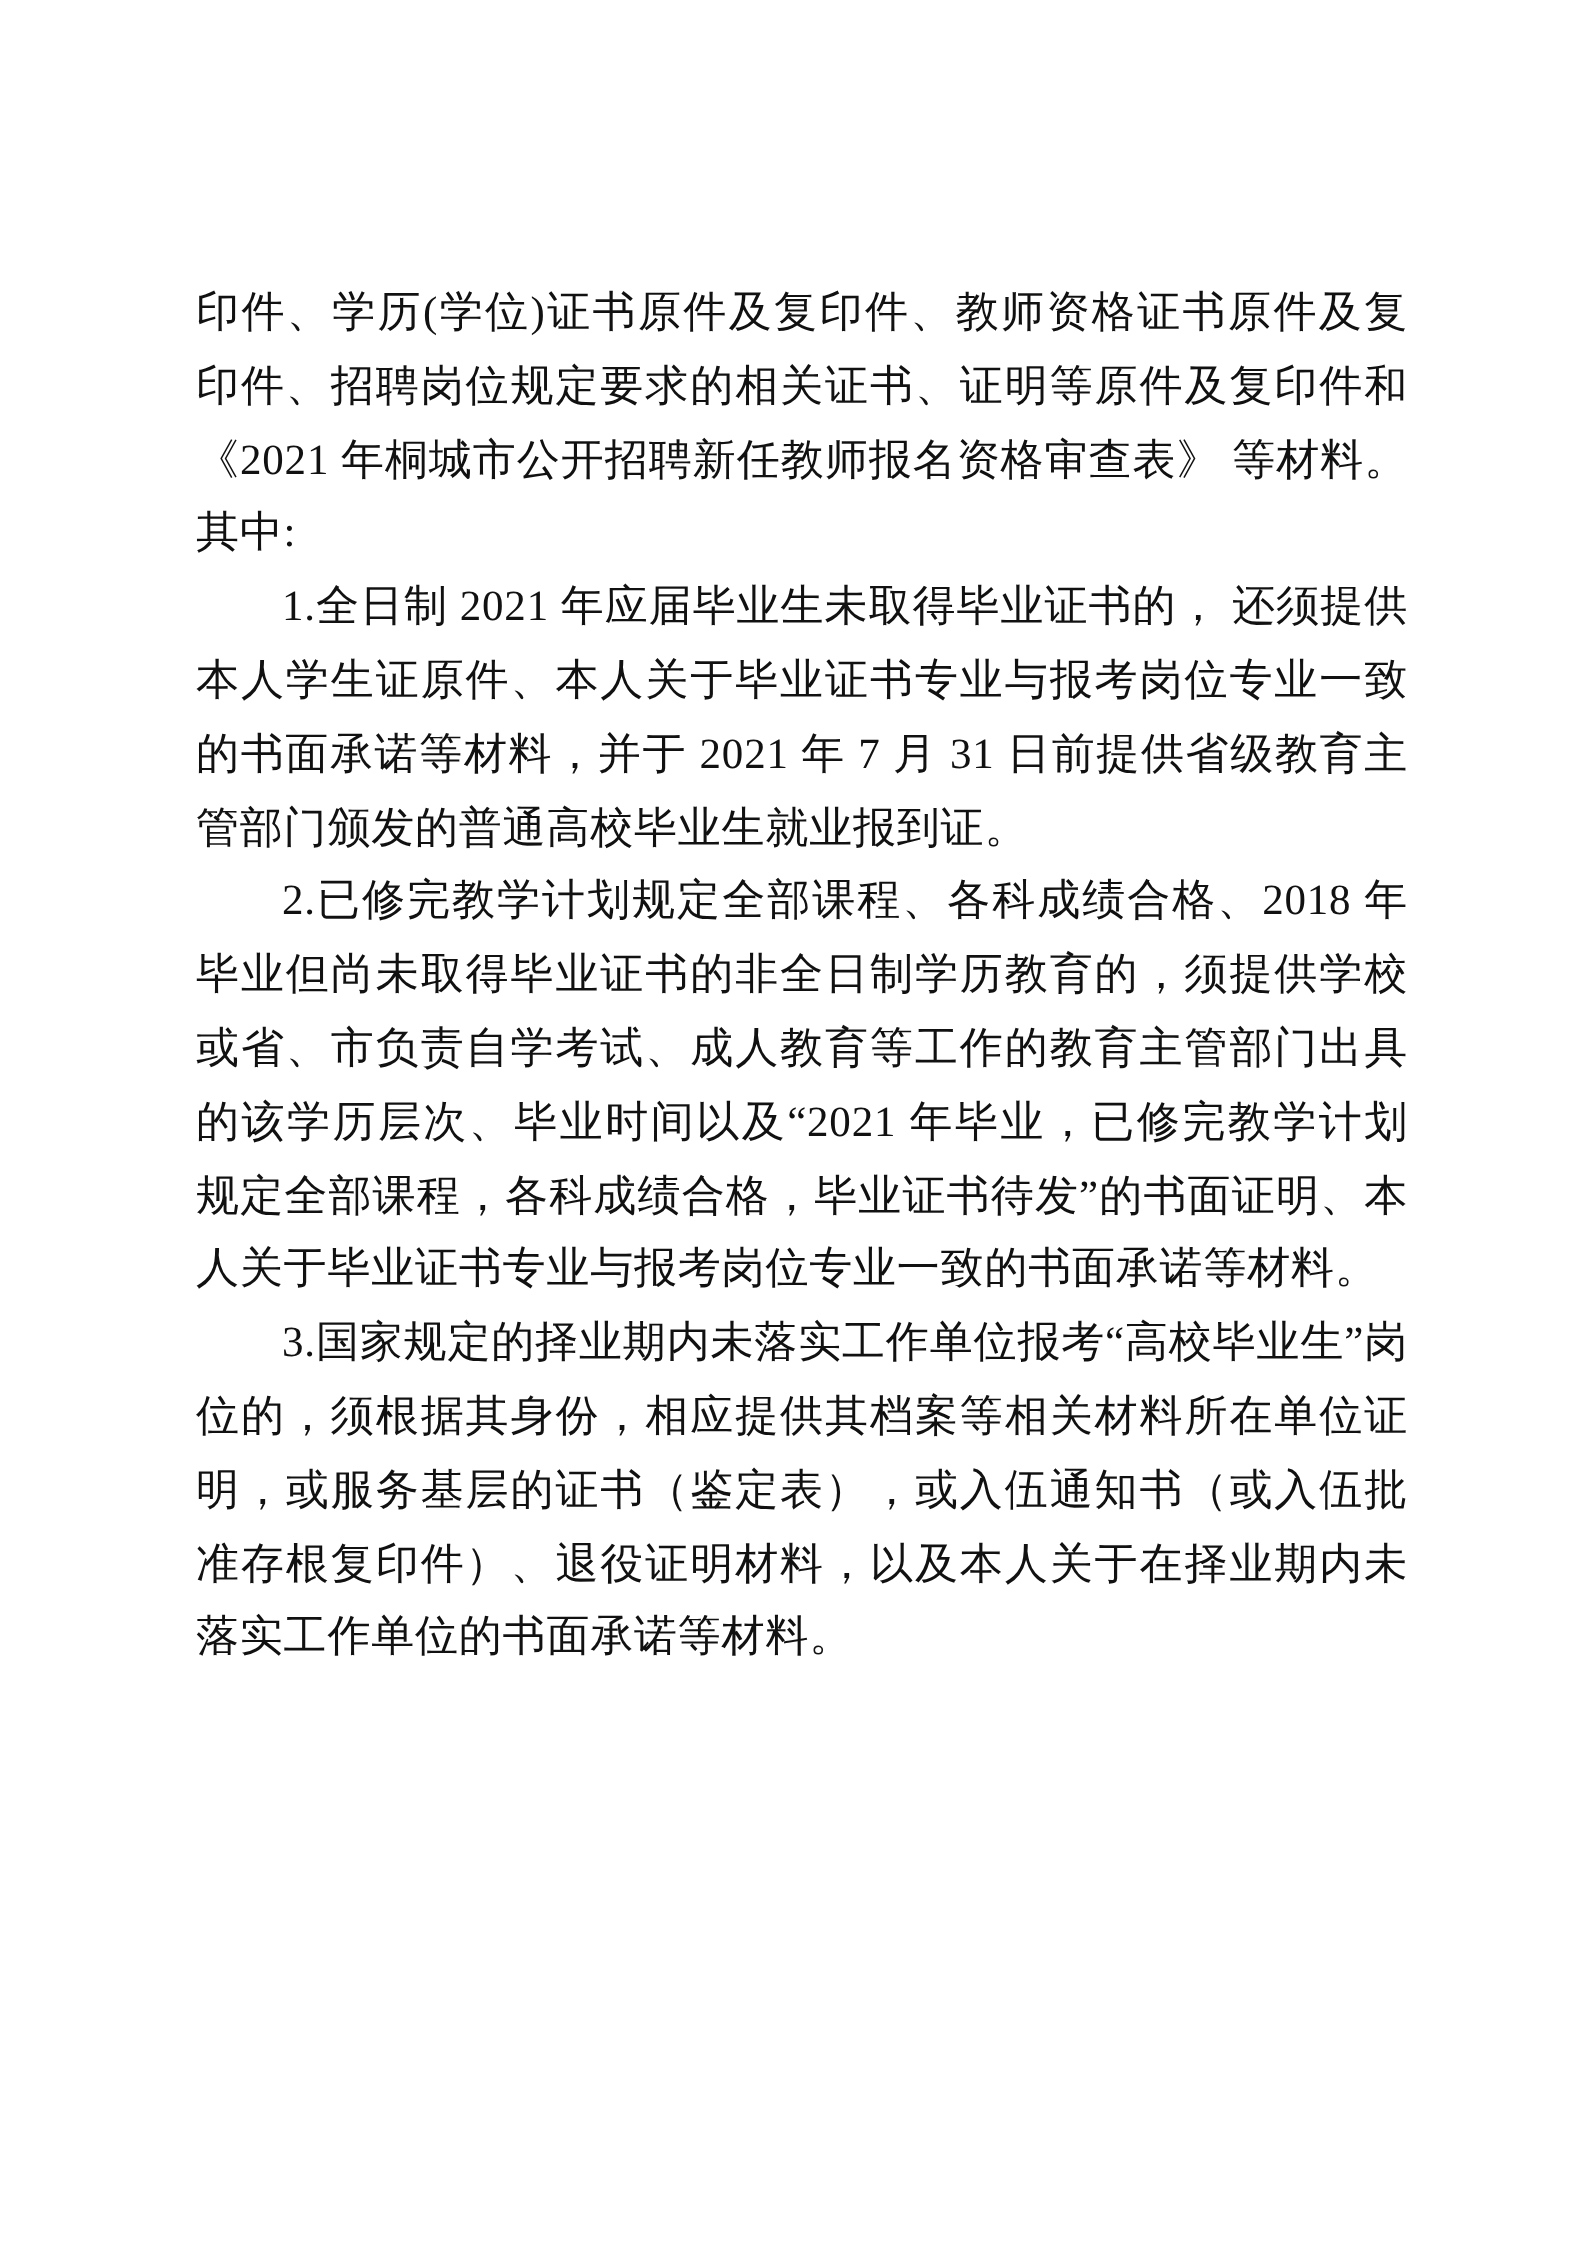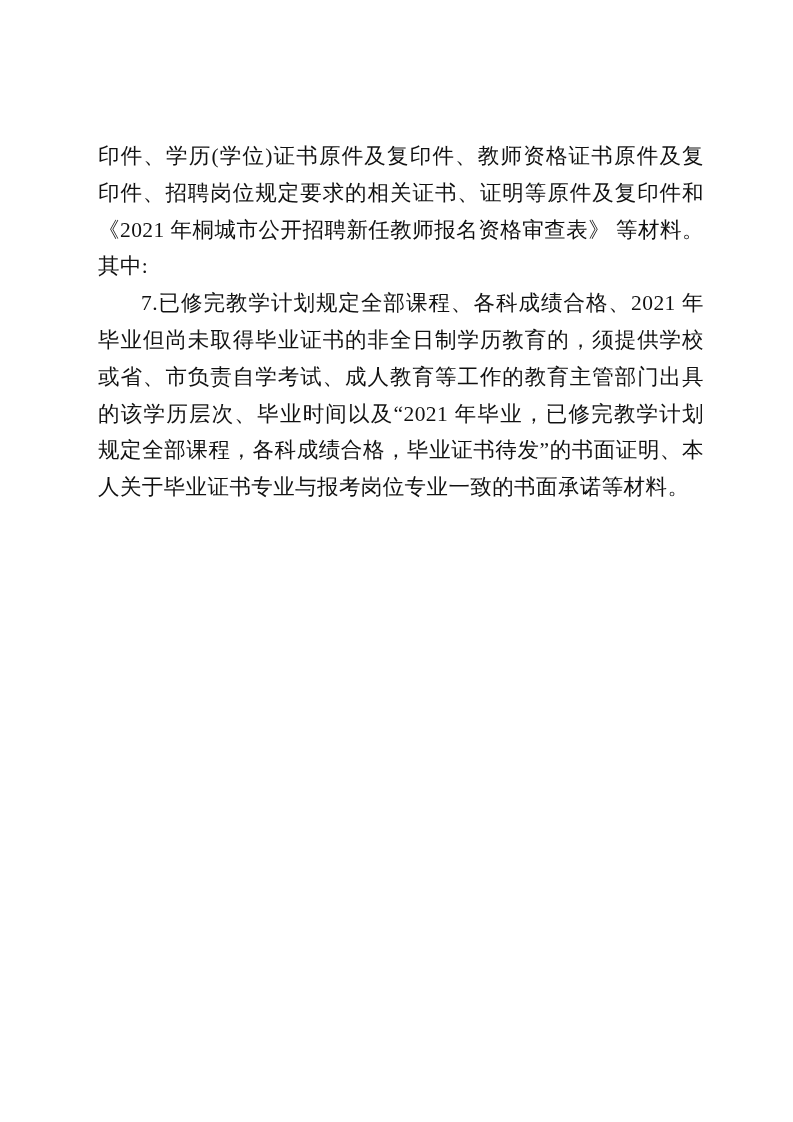--- a/index.html
+++ b/index.html
@@ -45,16 +45,18 @@
     color: #111111;
     letter-spacing: 1px;
   }
 </style>
 </head>
 <body>
 
 <div class="page">
   <div class="doc-body">
     <p>印件、学历(学位)证书原件及复印件、教师资格证书原件及复印件、招聘岗位规定要求的相关证书、证明等原件及复印件和《2021 年桐城市公开招聘新任教师报名资格审查表》 等材料。其中:</p>
-    <p class="indent">7.已修完教学计划规定全部课程、各科成绩合格、2021 年毕业但尚未取得毕业证书的非全日制学历教育的，须提供学校或省、市负责自学考试、成人教育等工作的教育主管部门出具的该学历层次、毕业时间以及“2021 年毕业，已修完教学计划规定全部课程，各科成绩合格，毕业证书待发”的书面证明、本人关于毕业证书专业与报考岗位专业一致的书面承诺等材料。</p>
+    <p class="indent">1.全日制 2021 年应届毕业生未取得毕业证书的， 还须提供本人学生证原件、本人关于毕业证书专业与报考岗位专业一致的书面承诺等材料，并于 2021 年 7 月 31 日前提供省级教育主管部门颁发的普通高校毕业生就业报到证。</p>
+    <p class="indent">2.已修完教学计划规定全部课程、各科成绩合格、2018 年毕业但尚未取得毕业证书的非全日制学历教育的，须提供学校或省、市负责自学考试、成人教育等工作的教育主管部门出具的该学历层次、毕业时间以及“2021 年毕业，已修完教学计划规定全部课程，各科成绩合格，毕业证书待发”的书面证明、本人关于毕业证书专业与报考岗位专业一致的书面承诺等材料。</p>
+    <p class="indent">3.国家规定的择业期内未落实工作单位报考“高校毕业生”岗位的，须根据其身份，相应提供其档案等相关材料所在单位证明，或服务基层的证书（鉴定表），或入伍通知书（或入伍批准存根复印件）、退役证明材料，以及本人关于在择业期内未落实工作单位的书面承诺等材料。</p>
   </div>
   <div class="page-footer">—9—</div>
 </div>
 
 </body></html>

